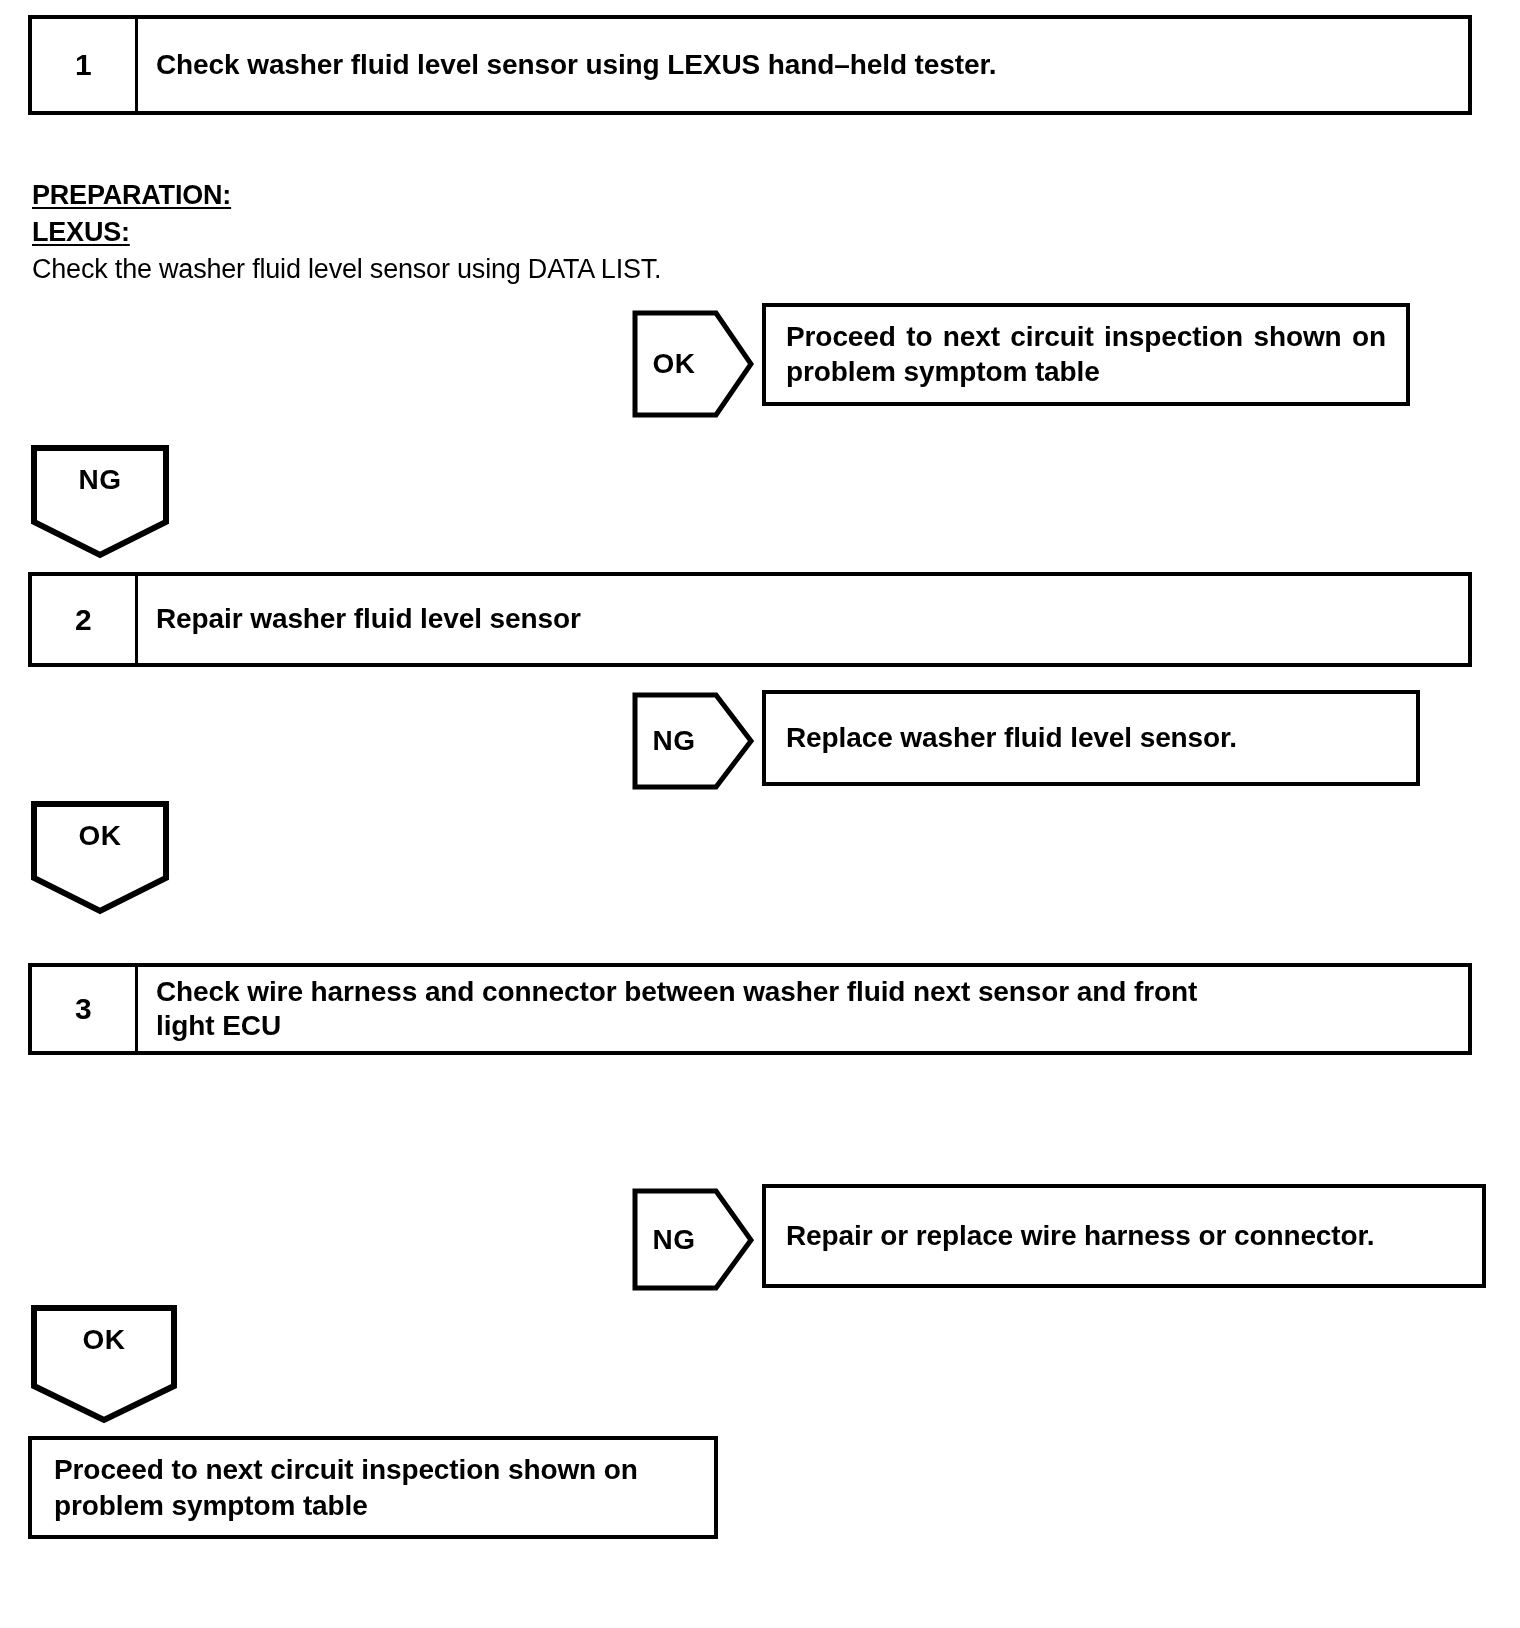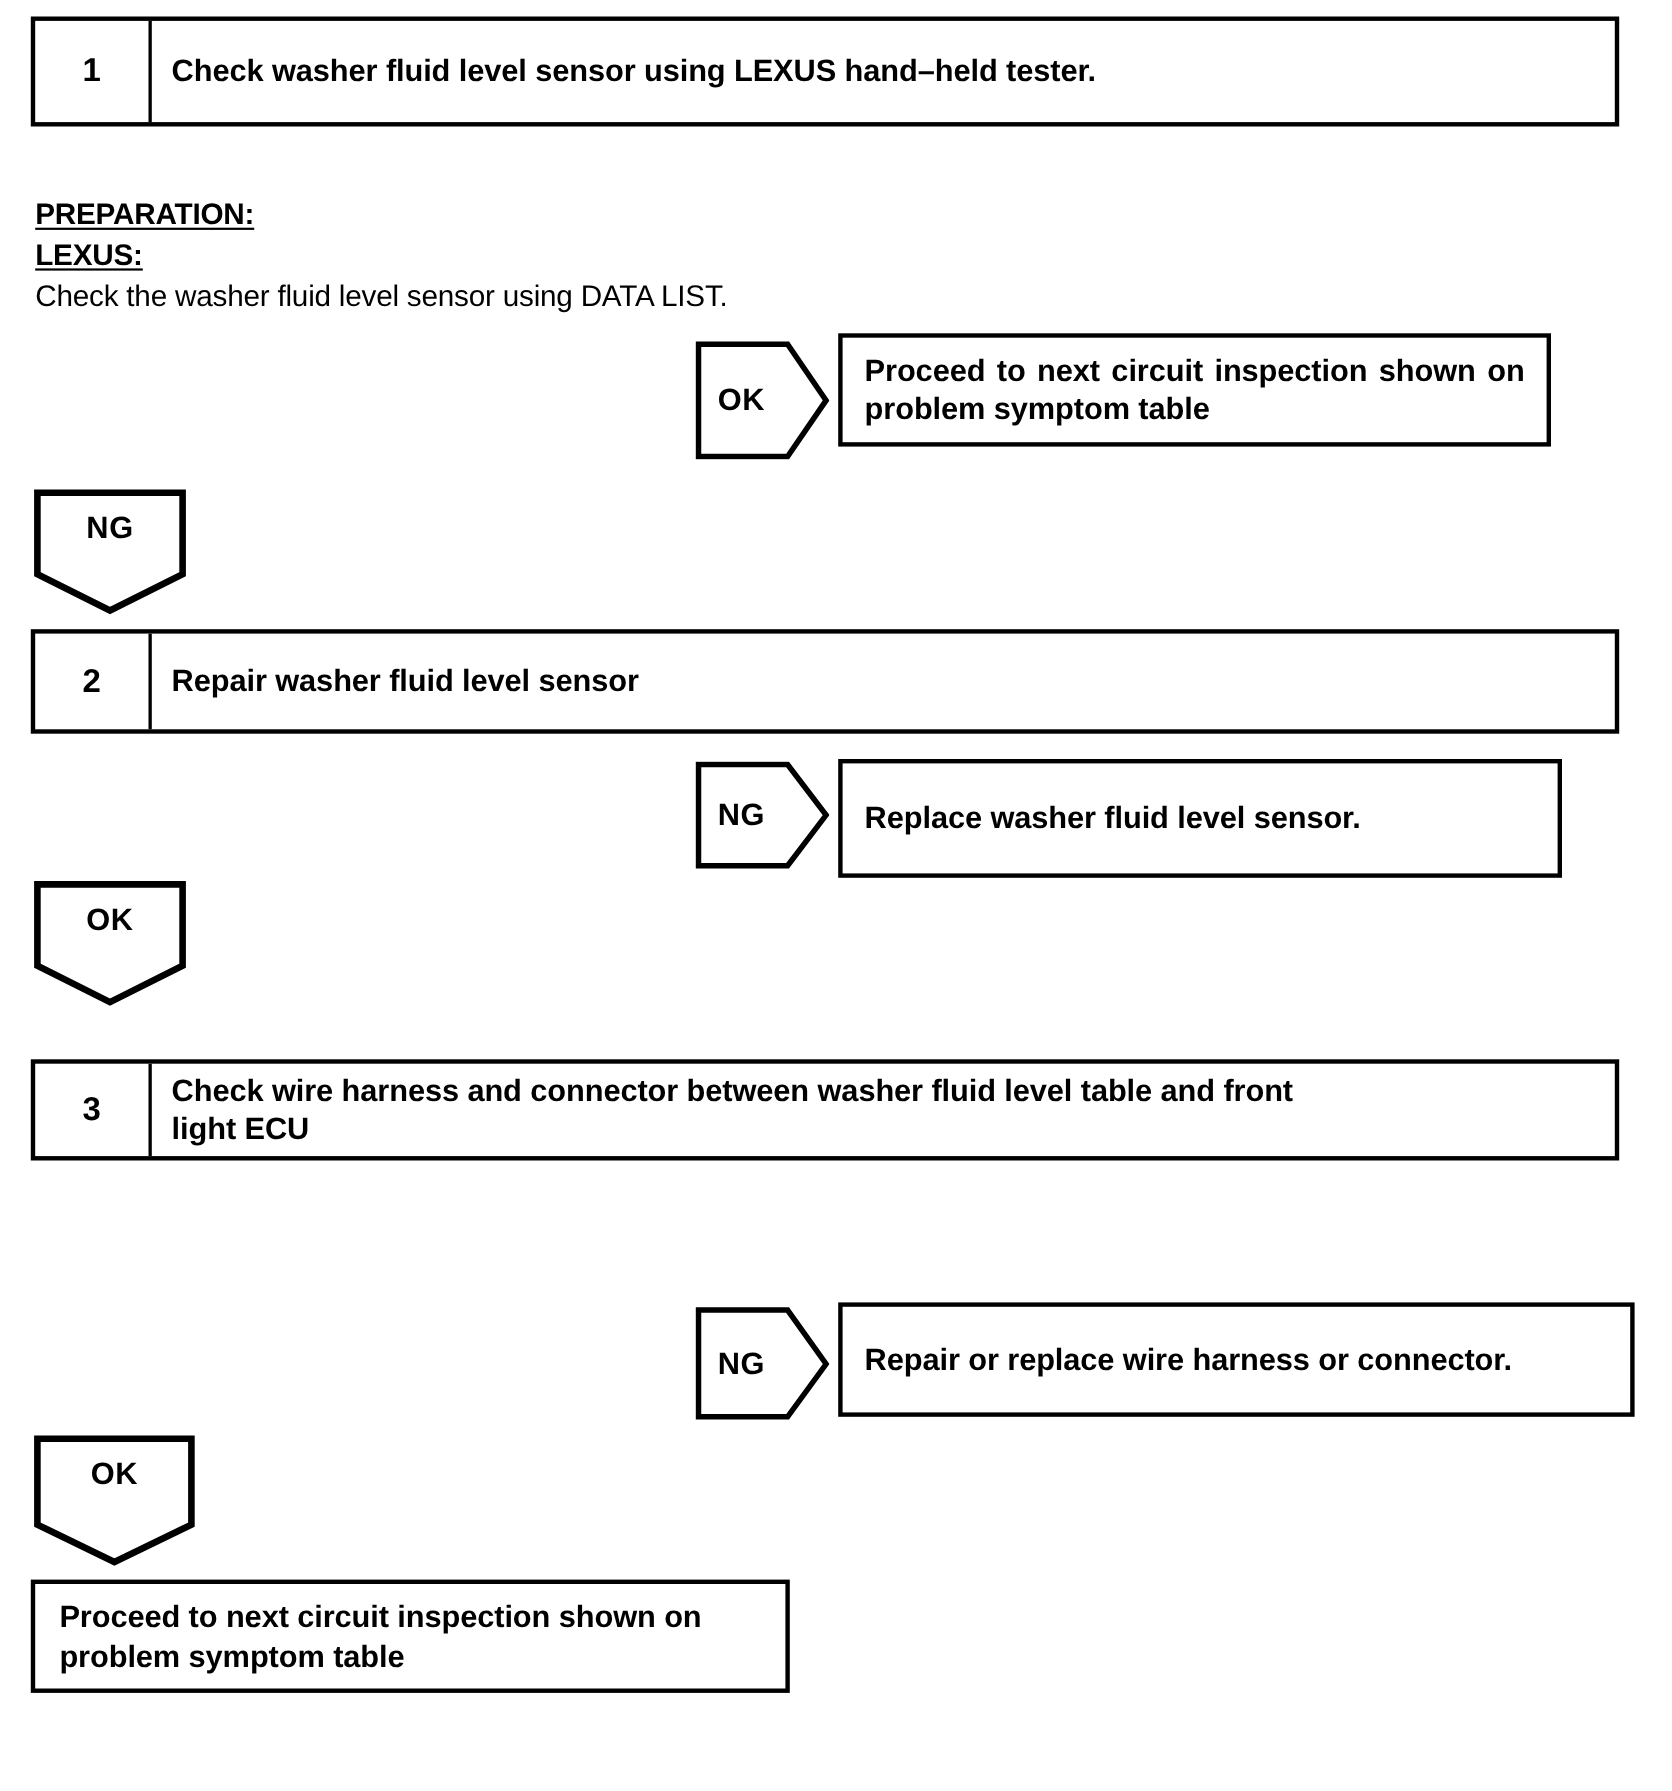--- a/index.html
+++ b/index.html
@@ -205,38 +205,38 @@
     <div class="step-title">Repair washer fluid level sensor</div>
   </div>
 
   <div class="chev" style="left:632px; top:692px; width:122px; height:98px;">
     <svg viewBox="0 0 122 98" preserveAspectRatio="none" aria-hidden="true">
       <polygon points="3,3 84,3 119,49 84,95 3,95" fill="#ffffff" stroke="#000000" stroke-width="5"></polygon>
     </svg>
     <div class="chev-label">NG</div>
   </div>
 
-  <div class="result-box" style="left:762px; top:690px; width:658px; height:108px;">
+  <div class="result-box" style="left:762px; top:690px; width:658px; height:96px;">
     <span>Replace washer fluid level sensor.</span>
   </div>
 
   <div class="pent" style="left:30px; top:800px; width:140px; height:115px;">
     <svg viewBox="0 0 140 115" preserveAspectRatio="none" aria-hidden="true">
       <polygon points="4,4 136,4 136,78 70,111 4,78" fill="#ffffff" stroke="#000000" stroke-width="6"></polygon>
     </svg>
     <div class="pent-label">OK</div>
   </div>
 
   <div class="step-box" style="left:28px; top:963px; width:1444px; height:92px;">
     <div class="step-num">
       <span>3</span>
     </div>
     <div class="step-title">
       <span>
-        <span style="display:block;">Check wire harness and connector between washer fluid level table and front</span>
+        <span style="display:block;">Check wire harness and connector between washer fluid next sensor and front</span>
         <span style="display:block;">light ECU</span>
       </span>
     </div>
   </div>
 
   <div class="chev" style="left:632px; top:1188px; width:122px; height:103px;">
     <svg viewBox="0 0 122 103" preserveAspectRatio="none" aria-hidden="true">
       <polygon points="3,3 84,3 119,52 84,100 3,100" fill="#ffffff" stroke="#000000" stroke-width="5"></polygon>
     </svg>
     <div class="chev-label">NG</div>

